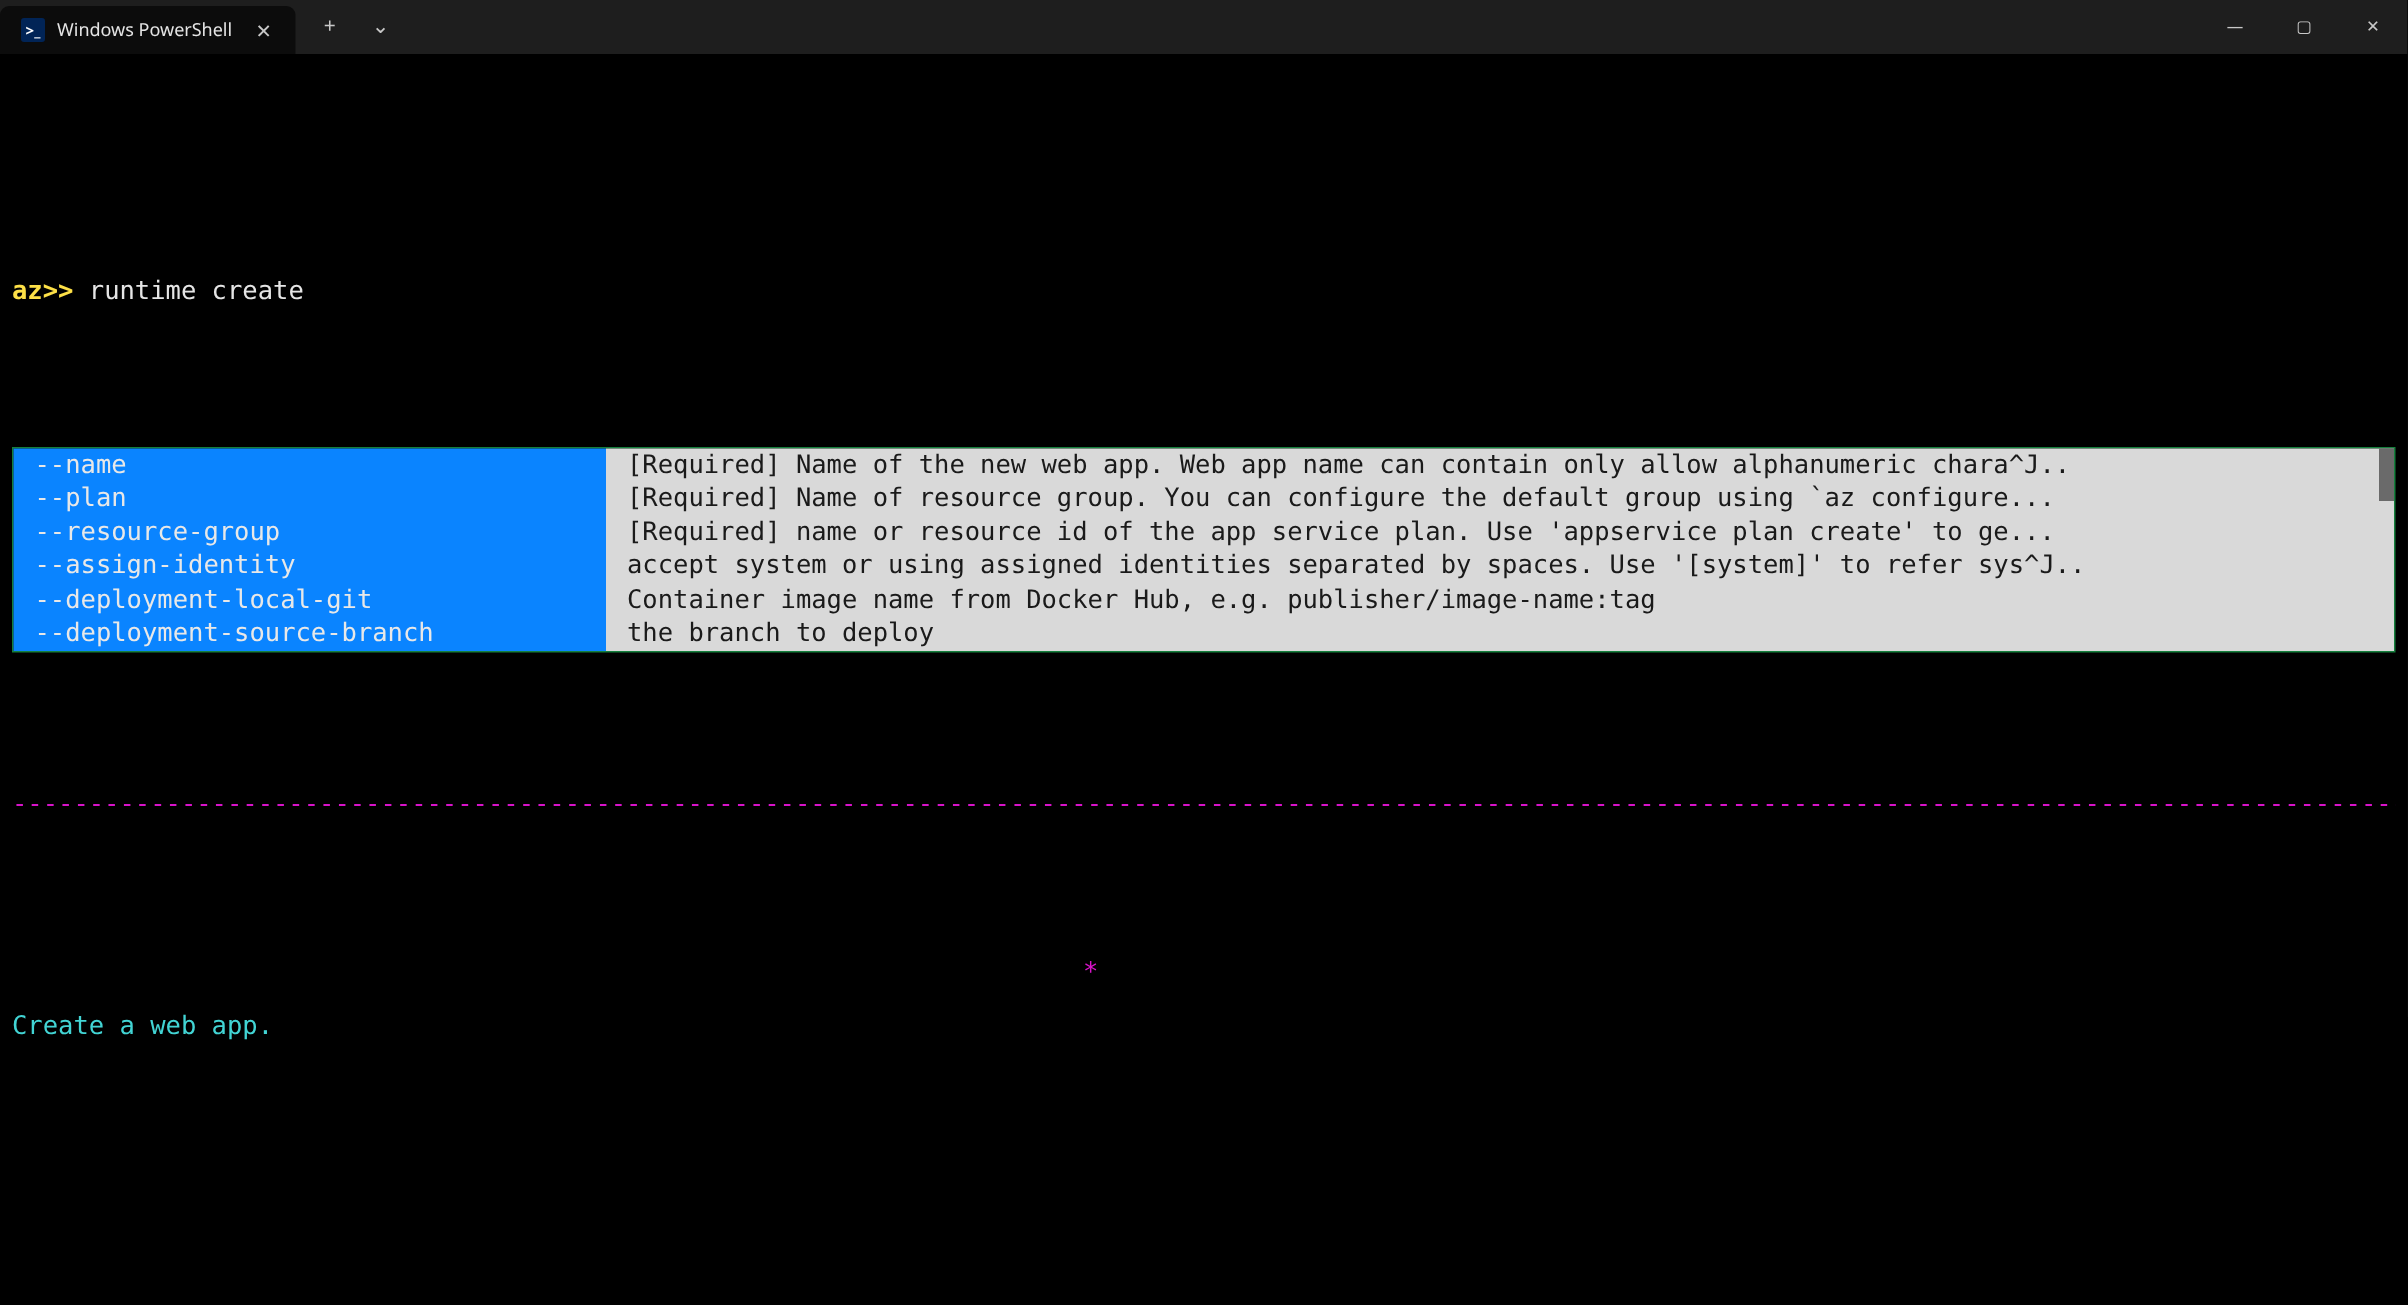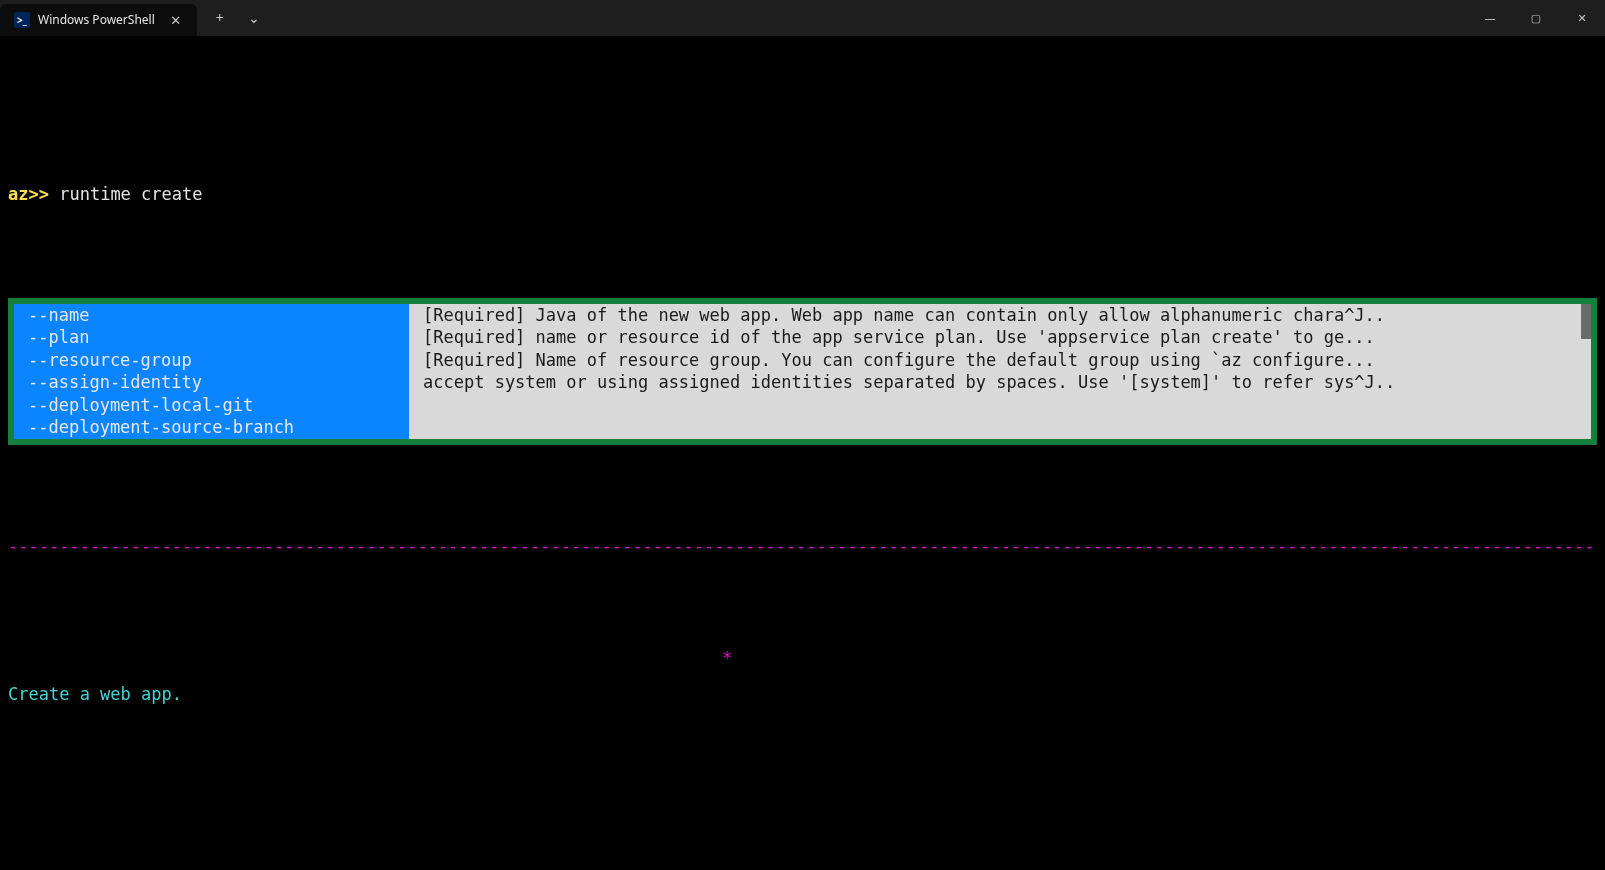--- a/index.html
+++ b/index.html
@@ -14,21 +14,21 @@
 .tab-btn { width:30px; height:30px; display:flex; align-items:center; justify-content:center; color:#c8c8c8; cursor:pointer; font-size:14px; }
 .win-controls { margin-left:auto; display:flex; }
 .win-btn { width:46px; height:36px; display:flex; align-items:center; justify-content:center; color:#c8c8c8; cursor:pointer; font-size:11px; }
 
 .term { flex:1; background:#000; padding:6px 8px 0 8px; white-space:pre; overflow:hidden; }
 .prompt-line { display:flex; }
 .prompt { color:#fde047; font-weight:bold; }
 .space { color:#fff; }
 .cmd { color:#e5e5e5; }
 
-.ac-box { display:flex; margin:2px 0 0 0; border:6px solid #15803d; }
+.ac-box { display:flex; margin:2px 0 0 0; border:1px solid #15803d; }
 .ac-col { display:flex; flex-direction:column; }
 .ac-left { width:395px; background:#0a84ff; }
 .ac-right { flex:1; background:#d9d9d9; position:relative; }
 .ac-right::after { content:""; position:absolute; right:0; top:0; width:10px; height:35px; background:#6a6a6a; }
 .ac-item { padding:0 14px; color:#e8e8e8; white-space:nowrap; overflow:hidden; text-overflow:ellipsis; }
 .ac-desc { padding:0 14px; color:#1a1a1a; white-space:nowrap; overflow:hidden; text-overflow:ellipsis; }
 
 .magenta-line { color:#d813c9; overflow:hidden; white-space:nowrap; width:100%; }
 .cyan { color:#42d4d4; }
 .help-title-row { display:flex; }
@@ -69,24 +69,26 @@
     <div class="ac-box">
       <div class="ac-col ac-left">
         <div class="ac-item">--name</div>
         <div class="ac-item">--plan</div>
         <div class="ac-item">--resource-group</div>
         <div class="ac-item">--assign-identity</div>
         <div class="ac-item">--deployment-local-git</div>
         <div class="ac-item">--deployment-source-branch</div>
       </div>
       <div class="ac-col ac-right">
-        <div class="ac-desc">[Required] Java of the new web app. Web app name can contain only allow alphanumeric chara^J..</div>
+        <div class="ac-desc">[Required] Name of the new web app. Web app name can contain only allow alphanumeric chara^J..</div>
+        <div class="ac-desc">[Required] Name of resource group. You can configure the default group using `az configure...</div>
         <div class="ac-desc">[Required] name or resource id of the app service plan. Use 'appservice plan create' to ge...</div>
-        <div class="ac-desc">[Required] Name of resource group. You can configure the default group using `az configure...</div>
         <div class="ac-desc">accept system or using assigned identities separated by spaces. Use '[system]' to refer sys^J..</div>
+        <div class="ac-desc">Container image name from Docker Hub, e.g. publisher/image-name:tag</div>
+        <div class="ac-desc">the branch to deploy</div>
       </div>
     </div>
 
     
     <div class="magenta-line">----------------------------------------------------------------------------------------------------------------------------------------------------------------------------------------------------------</div>
 
     
     <div class="help-title-row">
       <span class="help-title">Create a web app.</span>
       <span class="help-star">*</span>

